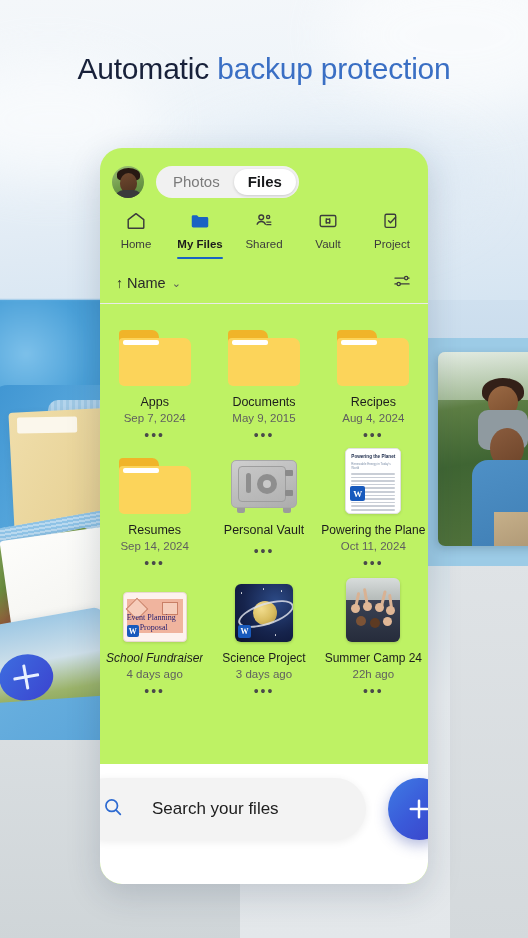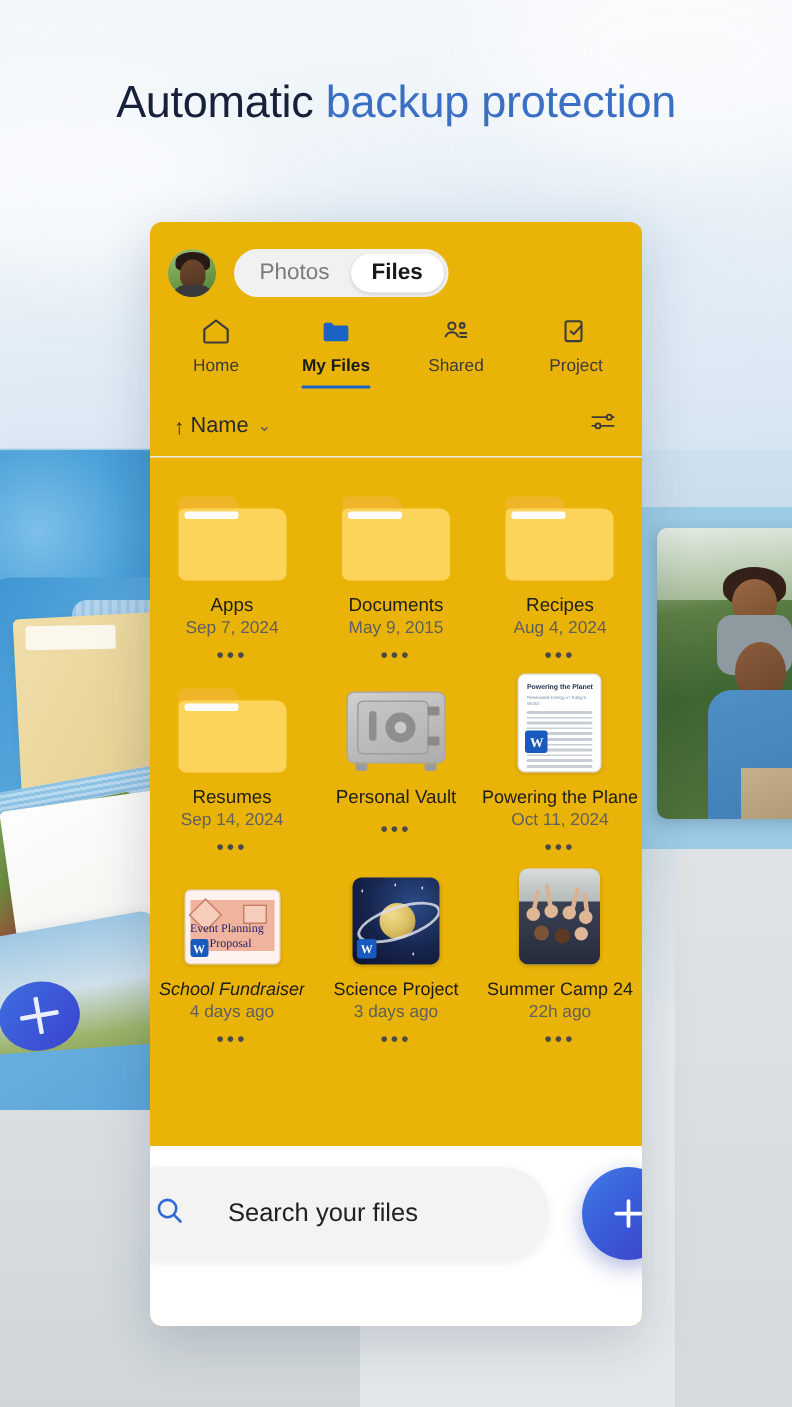--- a/index.html
+++ b/index.html
@@ -142,21 +142,21 @@
   #headline{
     position:absolute;left:0;top:50px;width:528px;text-align:center;
     font-size:30px;letter-spacing:-.2px;line-height:38px;
   }
   #headline .h-dark{color:#18213a;text-align:right;}
   #headline .h-blue{color:#3a6fc4;}
 
   
   #phone{
     position:absolute;left:100px;top:148px;width:328px;height:736px;
-    background:#eab308;border-radius:8px;overflow:hidden;
+    background:#bef264;border-radius:22px;overflow:hidden;
     box-shadow:0 10px 34px rgba(25,45,70,.18);
   }
 
   
   .top-row{display:flex;align-items:center;padding:18px 0 0 12px;}
   .avatar{
     width:32px;height:32px;border-radius:50%;overflow:hidden;position:relative;flex:0 0 auto;
     background:linear-gradient(160deg,#9fc276 0%,#6f9b4a 55%,#55803a 100%);
   }
   .avatar-face{
@@ -435,20 +435,30 @@
           <circle cx="9" cy="8" r="2.6"></circle>
           <circle cx="16.5" cy="7.6" r="1.7"></circle>
           <path d="M4.5 15.5c.8-2 2.5-3 4.5-3s3.7 1 4.5 3"></path>
           <path d="M15 13.2h4.4"></path>
           <path d="M15 16h4.4"></path>
         </svg>
       </span>
       <span>Shared</span>
     </div>
 
+    <div class="nav-item">
+      <span class="nav-ico">
+        <svg width="22" height="22" viewBox="0 0 24 24" fill="none" stroke="#3c3c3c" stroke-width="1.5">
+          <rect x="3.5" y="6" width="17" height="12" rx="1.6"></rect>
+          <circle cx="12" cy="12" r="2.1"></circle>
+          <path d="M9.6 9.2 10.9 10.6M14.4 9.2l-1.3 1.4M9.6 14.8l1.3-1.4M14.4 14.8l-1.3-1.4"></path>
+        </svg>
+      </span>
+      <span>Vault</span>
+    </div>
 
     <div class="nav-item">
       <span class="nav-ico">
         <svg width="22" height="22" viewBox="0 0 24 24" fill="none" stroke="#3c3c3c" stroke-width="1.5" stroke-linecap="round" stroke-linejoin="round">
           <path d="M6 4.6h8.4a1.6 1.6 0 0 1 1.6 1.6v11.2a1.6 1.6 0 0 1-1.6 1.6H6a1.6 1.6 0 0 1-1.6-1.6V6.2A1.6 1.6 0 0 1 6 4.6z"></path>
           <path d="M8.2 11.8l2.1 2.1 5.6-6"></path>
         </svg>
       </span>
       <span>Project</span>
     </div>

